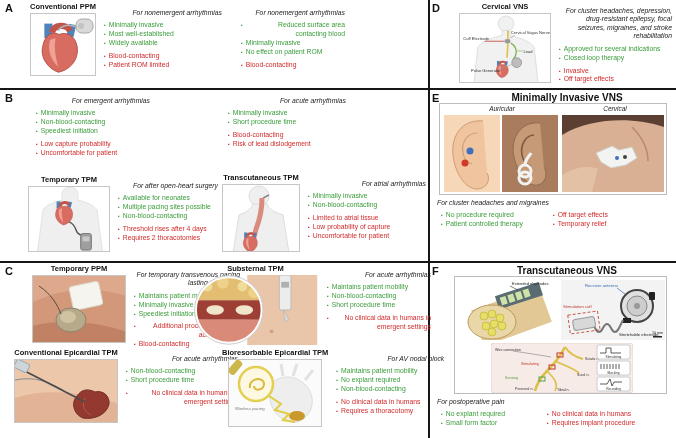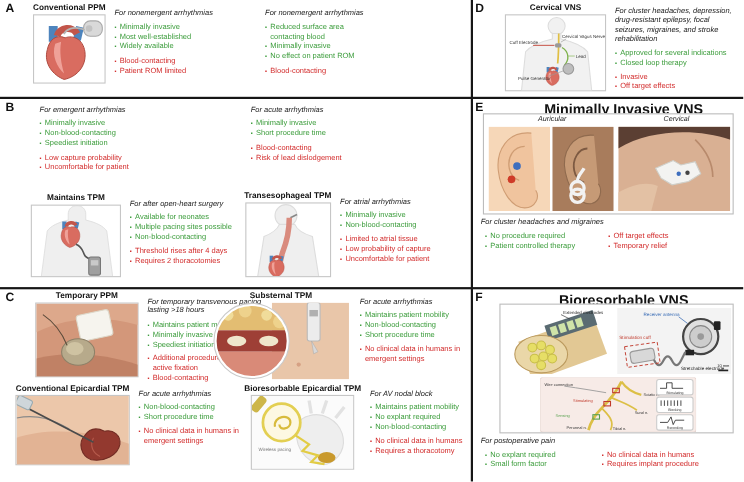--- a/index.html
+++ b/index.html
@@ -6,33 +6,33 @@
   :root { --green:#3b9c3b; --red:#d22b2b; }
   html,body { background:#fff; }
   .figure {
     position:relative; width:676px; height:438px; background:#fff;
     font-family:"Liberation Sans", sans-serif; color:#111; overflow:hidden;
   }
   .vline { position:absolute; left:428px; top:0; width:2px; height:438px; background:#161616; }
   .hline { position:absolute; left:0; width:676px; height:2px; background:#161616; }
   .panel { position:absolute; }
   .letter { position:absolute; top:2px; left:5px; font-weight:bold; font-size:11px; }
-  .card { position:absolute; display:flex; align-items:flex-start; }
+  .card { position:absolute; display:flex; align-items:flex-start;text-align:right; }
   .imgcol { display:flex; flex-direction:column; align-items:center; flex:none; }
   .card-title { font-weight:bold; font-size:7.5px; white-space:nowrap; margin-bottom:2px; line-height:1.1; }
   .img-box { border:1px solid #c6c6c6; background:#fff; overflow:hidden; position:relative; }
   .photo { overflow:hidden; position:relative; }
   .txt { margin-left:8px; padding-top:6px; width:118px; }
   .context { font-style:italic; font-size:6.8px; color:#1a1a1a; margin-bottom:4px; line-height:1.25; }
   ul.blist { list-style:none; font-size:6.8px; line-height:1.3; }
   ul.pros { color:var(--green); margin-bottom:4px; }
   ul.cons { color:var(--red); }
   .blist li { display:flex; }
   .blist li::before { content:"▪"; font-size:5px; margin-right:3px; line-height:8px; }
-  .center-title { position:absolute; left:0; width:100%; text-align:center; font-weight:bold; font-size:13px;padding-left:29px; }
+  .center-title { position:absolute; left:0; width:100%; text-align:center; font-weight:bold; font-size:10px;padding-left:29px; }
   .sublabel { position:absolute; font-style:italic; font-size:6.5px; text-align:center; color:#222; }
   .framed { position:absolute; border:1px solid #bcbcbc; background:#fff; }
   .abs { position:absolute; }
   svg text { font-family:"Liberation Sans", sans-serif; }
 </style>
 </head>
 <body>
 
 <div class="figure">
 
@@ -169,21 +169,21 @@
         </ul>
         <ul class="blist cons">
           <li>Blood-contacting</li>
           <li>Risk of lead dislodgement</li>
         </ul>
       </div>
     </div>
 
     <div class="card" style="left:28px;top:86px">
       <div class="imgcol">
-        <div class="card-title">Maintains TPM</div>
+        <div class="card-title">Temporary TPM</div>
         <div class="img-box" style="width:82px;height:66px">
           <svg viewBox="0 0 82 68" width="82" height="66">
             <g transform="translate(0,0) scale(0.82,0.79)">
                 <use href="#g-torso"></use>
               </g>
             <g transform="translate(22,13) scale(0.45)">
                 <use href="#g-heart"></use>
               </g>
             <path d="M40 36 C50 40 44 48 54 50" stroke="#555" stroke-width="1.5" fill="none"></path>
             <rect x="52" y="48" width="11" height="17" rx="2" fill="#9f9f9f" stroke="#777"></rect>
@@ -200,21 +200,21 @@
         </ul>
         <ul class="blist cons">
           <li>Threshold rises after 4 days</li>
           <li>Requires 2 thoracotomies</li>
         </ul>
       </div>
     </div>
 
     <div class="card" style="left:222px;top:84px">
       <div class="imgcol">
-        <div class="card-title">Transesophageal TPM</div>
+        <div class="card-title">Transcutaneous TPM</div>
         <div class="img-box" style="width:78px;height:68px">
           <svg viewBox="0 0 78 68" width="78" height="68">
             <circle cx="36" cy="11" r="10" fill="#efefef" stroke="#dddddd"></circle>
             <path d="M30 19 C28 24 24 27 16 30 L10 68 L66 68 L60 30 C50 27 46 24 44 19 Z" fill="#efefef" stroke="#dddddd"></path>
             <path d="M46 10 L40 13" stroke="#888" stroke-width="1.5"></path>
             <path d="M39 13 C39 26 37 34 33 44 C31 50 30 56 30 62" stroke="#d98b7e" stroke-width="5" fill="none"></path>
             <g transform="translate(17,46) scale(0.36)">
                 <use href="#g-heart"></use>
               </g>
           </svg>
@@ -422,21 +422,21 @@
         <ul class="blist cons">
           <li>No clinical data in humans</li>
           <li>Requires a thoracotomy</li>
         </ul>
       </div>
     </div>
   </div>
 
   <div class="panel" style="left:429px;top:263px;width:247px;height:175px">
     <div class="letter" style="left:3px">F</div>
-    <div class="center-title" style="top:2px">Bioresorbable VNS</div>
+    <div class="center-title" style="top:2px">Transcutaneous VNS</div>
 
     <div class="framed" style="left:25px;top:13px;width:213px;height:118px">
 
       <div class="photo abs" style="left:3px;top:3px;width:100px;height:60px">
         <svg viewBox="0 0 100 60" width="100" height="60">
           <rect width="100" height="60" fill="#ffffff"></rect>
           <g transform="rotate(-20 40 40)">
               <rect x="18" y="22" width="72" height="38" fill="#e2c894"></rect>
             </g>
           <g transform="rotate(-18 60 16)">

